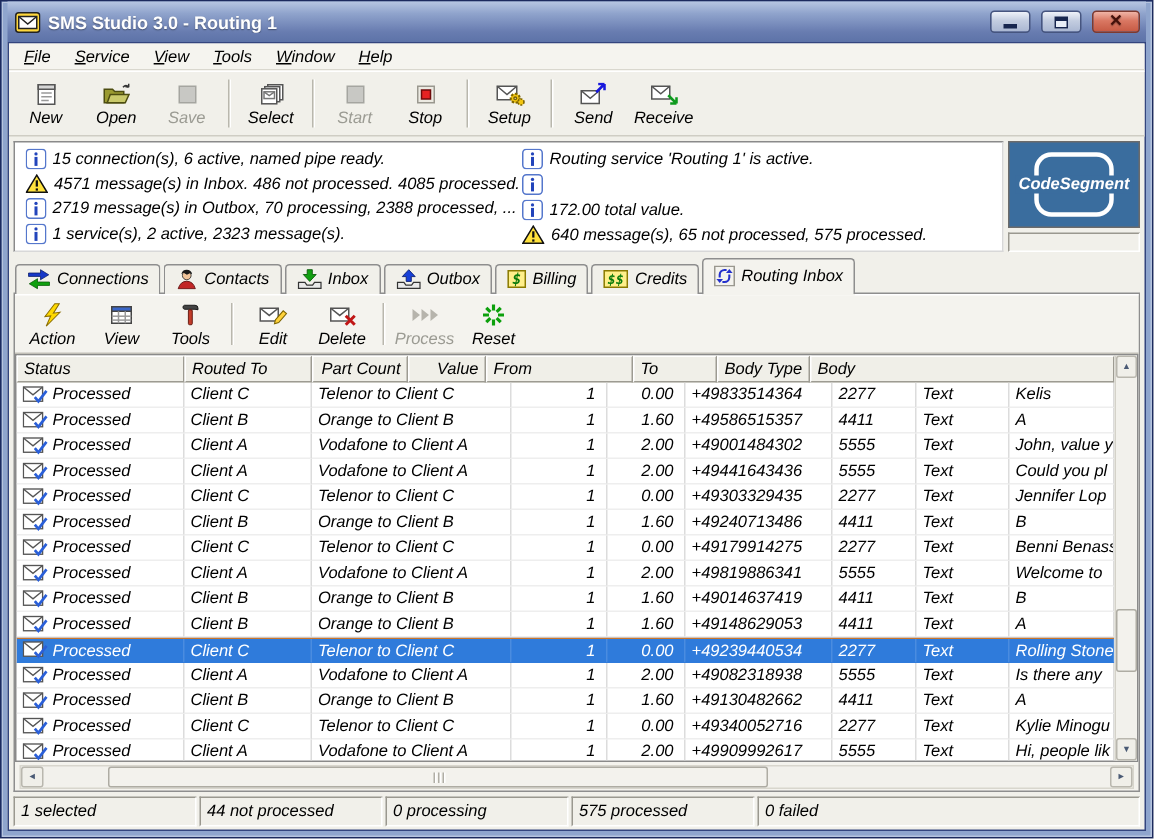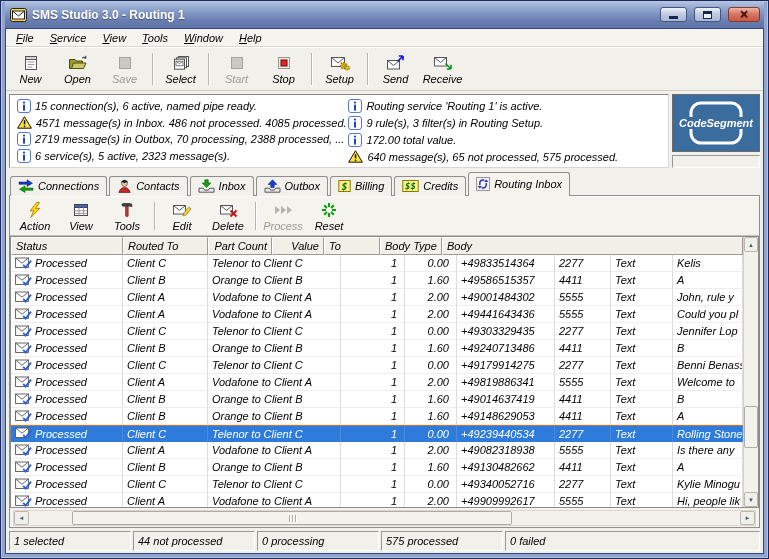--- a/index.html
+++ b/index.html
@@ -264,21 +264,21 @@
               <span>2719 message(s) in Outbox, 70 processing, 2388 processed, ...</span>
             </div>
             <div class="info-line">
               <span class="ico">
                 <svg width="14" height="14" viewBox="0 0 14 14">
                   <rect x="0.5" y="0.5" width="13" height="13" rx="2.5" fill="#fff" stroke="#5577cc"></rect>
                   <circle cx="7" cy="3.6" r="1.1" fill="#2244bb"></circle>
                   <rect x="6" y="5.6" width="2" height="6" fill="#2244bb"></rect>
                 </svg>
               </span>
-              <span>6 service(s), 5 active, 2323 message(s).</span>
+              <span>1 service(s), 2 active, 2323 message(s).</span>
             </div>
           </div>
         <div class="info-col right" id="info-right">
             <div class="info-line">
               <span class="ico">
                 <svg width="14" height="14" viewBox="0 0 14 14">
                   <rect x="0.5" y="0.5" width="13" height="13" rx="2.5" fill="#fff" stroke="#5577cc"></rect>
                   <circle cx="7" cy="3.6" r="1.1" fill="#2244bb"></circle>
                   <rect x="6" y="5.6" width="2" height="6" fill="#2244bb"></rect>
                 </svg>
@@ -286,21 +286,20 @@
               <span>Routing service 'Routing 1' is active.</span>
             </div>
             <div class="info-line">
               <span class="ico">
                 <svg width="14" height="14" viewBox="0 0 14 14">
                   <rect x="0.5" y="0.5" width="13" height="13" rx="2.5" fill="#fff" stroke="#5577cc"></rect>
                   <circle cx="7" cy="3.6" r="1.1" fill="#2244bb"></circle>
                   <rect x="6" y="5.6" width="2" height="6" fill="#2244bb"></rect>
                 </svg>
               </span>
-              <span>9 rule(s), 3 filter(s) in Routing Setup.</span>
             </div>
             <div class="info-line">
               <span class="ico">
                 <svg width="14" height="14" viewBox="0 0 14 14">
                   <rect x="0.5" y="0.5" width="13" height="13" rx="2.5" fill="#fff" stroke="#5577cc"></rect>
                   <circle cx="7" cy="3.6" r="1.1" fill="#2244bb"></circle>
                   <rect x="6" y="5.6" width="2" height="6" fill="#2244bb"></rect>
                 </svg>
               </span>
               <span>172.00 total value.</span>
@@ -488,20 +487,23 @@
               </div>
               <div class="gh-cell" style="width:85px;flex:0 0 85px">
                 <span>Routed To</span>
               </div>
               <div class="gh-cell right" style="width:64px;flex:0 0 64px">
                 <span>Part Count</span>
               </div>
               <div class="gh-cell right" style="width:52px;flex:0 0 52px">
                 <span>Value</span>
               </div>
+              <div class="gh-cell" style="width:98px;flex:0 0 98px">
+                <span>From</span>
+              </div>
               <div class="gh-cell" style="width:56px;flex:0 0 56px">
                 <span>To</span>
               </div>
               <div class="gh-cell" style="width:62px;flex:0 0 62px">
                 <span>Body Type</span>
               </div>
               <div class="gh-cell" style="flex:1 0 70px">
                 <span>Body</span>
               </div>
             </div>
@@ -604,21 +606,21 @@
                 <div class="gr-cell" style="width:98px;flex:0 0 98px">
                   <span>+49001484302</span>
                 </div>
                 <div class="gr-cell" style="width:56px;flex:0 0 56px">
                   <span>5555</span>
                 </div>
                 <div class="gr-cell" style="width:62px;flex:0 0 62px">
                   <span>Text</span>
                 </div>
                 <div class="gr-cell" style="flex:1 0 70px">
-                  <span>John, rule y</span>
+                  <span>John, value y</span>
                 </div>
               </div>
               <div class="grid-row">
                 <div class="gr-cell" style="width:112px;flex:0 0 112px">
                   <span class="ico">
                     <svg width="17" height="13" viewBox="0 0 17 13">
                       <rect x="0.6" y="1" width="12.8" height="9.5" fill="#fff" stroke="#555" stroke-width="0.9"></rect>
                       <path d="M0.6 1 L7 6.2 L13.4 1" fill="none" stroke="#555" stroke-width="0.9"></path>
                       <path d="M8.2 7.8 L10.6 10.6 L16 3.6" fill="none" stroke="#2a5fd8" stroke-width="1.8"></path>
                     </svg>

